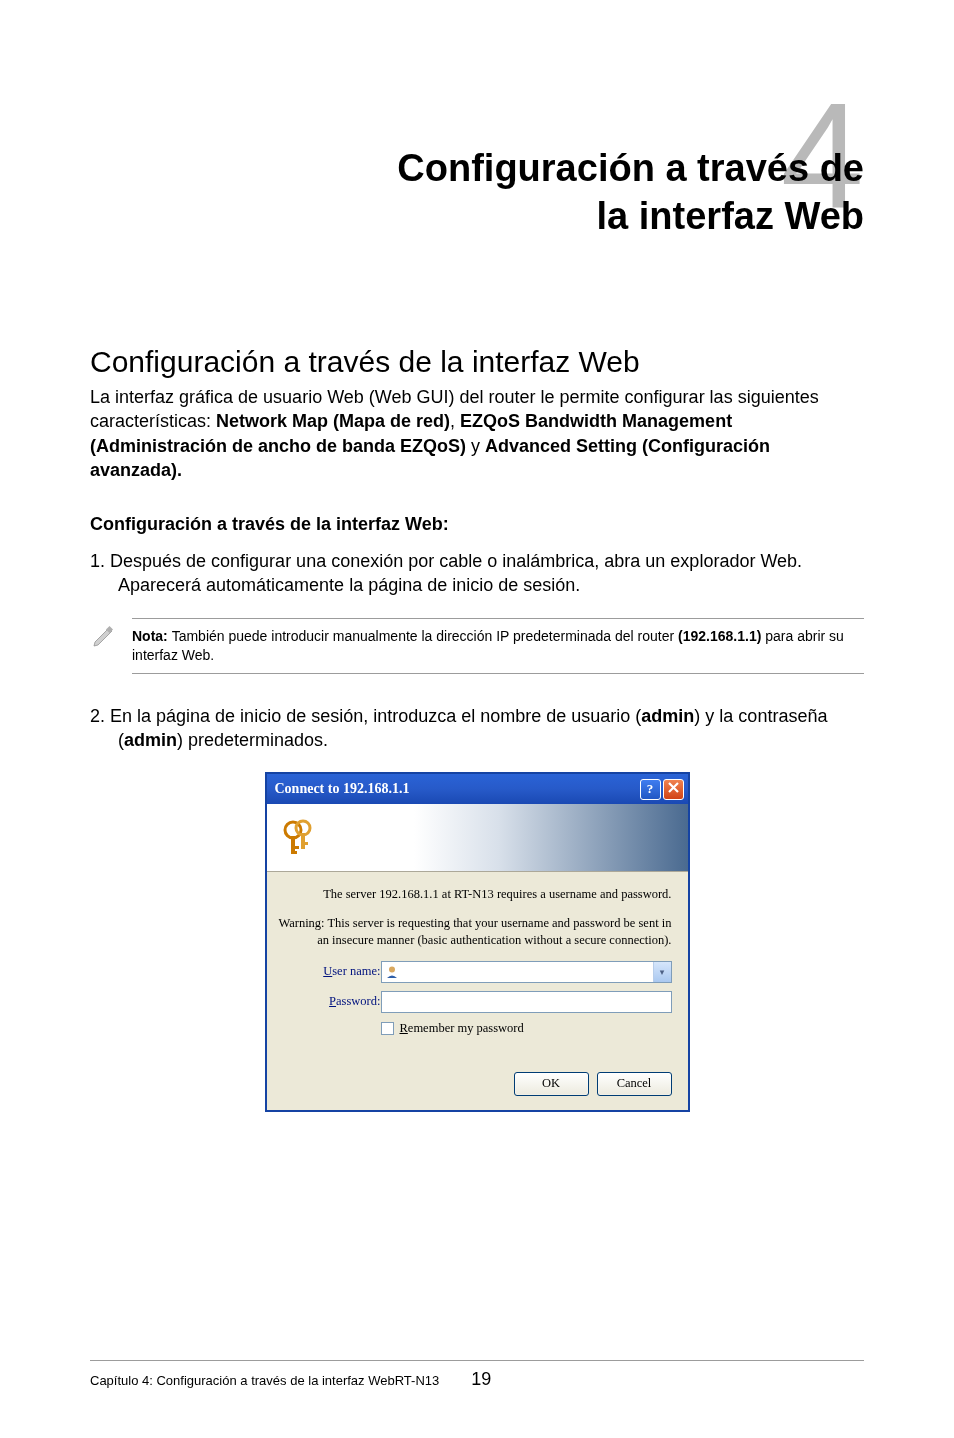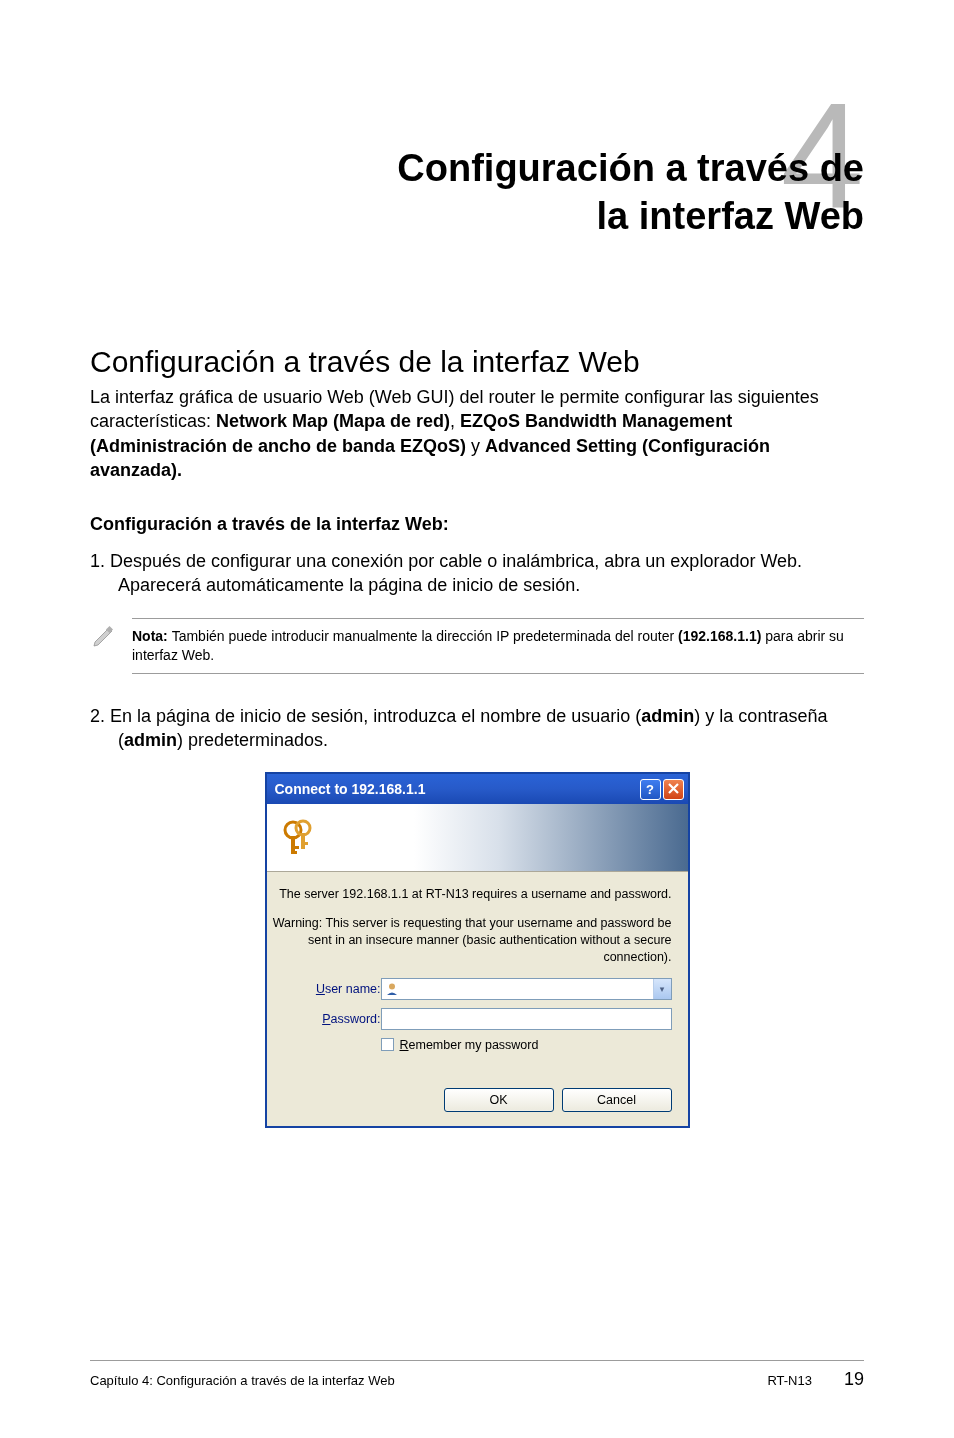--- a/index.html
+++ b/index.html
@@ -77,21 +77,21 @@
   }
   .dialog-wrapper {
     display: flex;
     justify-content: center;
     margin-top: 18px;
   }
   .dialog {
     width: 425px;
     border: 2px solid #1543a3;
     background: #ece9d8;
-    font-family: Liberation Sans, sans-serif;
+    font-family: Liberation Serif, serif;
   }
   .dialog-titlebar {
     background: linear-gradient(to bottom, #2a63d6 0%, #275ac9 50%, #1a49b3 100%);
     height: 30px;
     display: flex;
     align-items: center;
     justify-content: space-between;
     padding: 0 4px 0 8px;
   }
   .dialog-title {
@@ -188,40 +188,40 @@
     border:1px solid #7f9db9;
     background:#fff;
   }
   .dialog-footer {
     display:flex;
     justify-content:flex-end;
     gap:8px;
     padding: 0 16px 14px 16px;
   }
   .xp-button {
-    width: 110px;
+    width: 75px;
     height: 24px;
     border: 1px solid #003c74;
     border-radius: 3px;
     background: linear-gradient(to bottom,#ffffff,#eceade);
     font-size: 12.5px;
     display:flex;
     align-items:center;
     justify-content:center;
     box-shadow: inset 0 0 2px rgba(255,255,255,0.9);
   }
   .page-footer {
     position:absolute;
     bottom:48px;
     left:90px;
     right:90px;
     border-top: 1px solid #9c9c9c;
     padding-top: 8px;
     display:flex;
-    justify-content: space-between;
+    justify-content: flex-start;
     align-items: baseline;
     font-size: 13px;
     color:#000;
   }
   .page-footer .right { display:flex; gap:32px; align-items: baseline; }
   .page-num { font-size: 18px; }
 </style>
 </head>
 <body>
 

